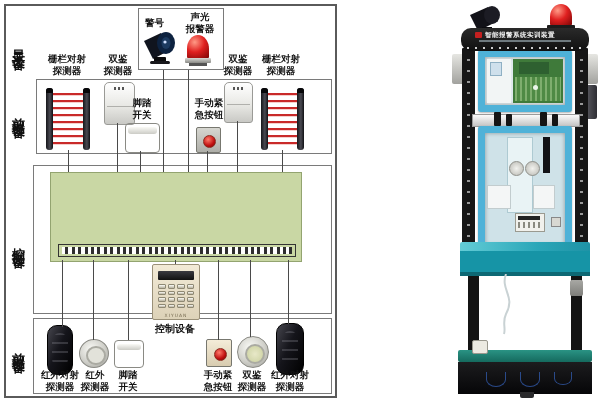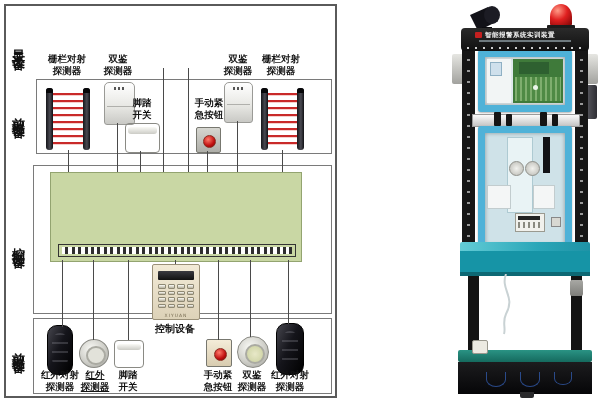--- a/index.html
+++ b/index.html
@@ -71,20 +71,41 @@
 
   <div class="abs side-label" style="left:9px;top:12px;height:66px;">显示设备</div>
   <div class="abs side-label" style="left:9px;top:82px;height:62px;">前端设备</div>
   <div class="abs side-label" style="left:9px;top:213px;height:60px;">控制设备</div>
   <div class="abs side-label" style="left:9px;top:318px;height:60px;">前端设备</div>
 
   <div class="abs sec-box" style="left:36px;top:79px;width:294px;height:73px;"></div>
   <div class="abs sec-box" style="left:33px;top:165px;width:297px;height:147px;"></div>
   <div class="abs sec-box" style="left:33px;top:318px;width:297px;height:74px;"></div>
 
+  <div class="abs sec-box" style="left:138px;top:8px;width:84px;height:60px;background:#fff;z-index:3;">
+    <div class="abs lbl" style="left:6px;top:8px;">警号</div>
+
+    <svg class="abs" style="left:2px;top:20px;" width="38" height="38" viewBox="0 0 38 38">
+      <path d="M3 12 L20 4 L31 20 L12 30 Z" fill="#10141e"></path>
+      <ellipse cx="25" cy="14" rx="9" ry="11" fill="#0d2240"></ellipse>
+      <ellipse cx="25" cy="14" rx="4.5" ry="6" fill="#1c3a60"></ellipse>
+      <circle cx="24" cy="13" r="1.6" fill="#cfe0ff"></circle>
+      <rect x="13" y="28" width="12" height="5" rx="1" fill="#0a0a0c"></rect>
+      <rect x="9" y="32" width="20" height="3" rx="1.5" fill="#17171b"></rect>
+    </svg>
+    <div class="abs lbl" style="left:42px;top:2px;width:38px;">
+      <span>声光</span>
+      <span>报警器</span>
+    </div>
+    <div class="abs" style="left:48px;top:26px;">
+      <div class="strobe-dome"></div>
+      <div class="strobe-base"></div>
+      <div class="strobe-foot"></div>
+    </div>
+  </div>
 
   <div class="abs lbl" style="left:38px;top:53px;width:58px;">
     <span>栅栏对射</span>
       <span>探测器</span>
   </div>
   <div class="abs lbl" style="left:96px;top:53px;width:44px;">
     <span>双鉴</span>
       <span>探测器</span>
   </div>
   <div class="abs lbl" style="left:216px;top:53px;width:44px;">
@@ -159,21 +180,21 @@
     </div>
   <div class="abs dome dual" style="left:237px;top:336px;width:30px;height:30px;">
       <i></i>
     </div>
   <div class="abs irbeam" style="left:276px;top:323px;width:26px;height:50px;"></div>
 
   <div class="abs lbl" style="left:34px;top:369px;width:52px;">
     <span>红外对射</span>
       <span>探测器</span>
   </div>
-  <div class="abs lbl" style="left:77px;top:369px;width:36px;text-decoration:underline;">
+  <div class="abs lbl" style="left:77px;top:369px;width:36px;">
     <span>红外</span>
       <span>探测器</span>
   </div>
   <div class="abs lbl" style="left:112px;top:369px;width:32px;">
     <span>脚踏</span>
       <span>开关</span>
   </div>
   <div class="abs lbl" style="left:198px;top:369px;width:40px;">
     <span>手动紧</span>
       <span>急按钮</span>
@@ -214,21 +235,21 @@
     <svg class="abs" style="left:12px;top:3px;" width="42" height="28" viewBox="0 0 42 28">
       <path d="M6 10 L24 2 L34 16 L14 26 Z" fill="#121218"></path>
       <ellipse cx="28" cy="10" rx="8" ry="9" fill="#1c1c24"></ellipse>
       <rect x="18" y="22" width="10" height="5" fill="#0c0c10"></rect>
     </svg>
     <div class="abs">
       <div class="abs strobe-dome" style="left:98px;top:2px;width:22px;height:22px;"></div>
       <div class="abs" style="left:95px;top:23px;width:28px;height:5px;background:#1c1c1c;border-radius:1px;"></div>
     </div>
 
-    <div class="abs" style="left:9px;top:26px;width:128px;height:23px;background:linear-gradient(#2a2a2a,#101010);border-radius:4px;z-index:2;">
+    <div class="abs" style="left:9px;top:26px;width:128px;height:23px;background:linear-gradient(#2a2a2a,#101010);border-radius:10px;z-index:2;">
       <div class="abs" style="left:14px;top:4px;width:7px;height:6px;background:#c42020;border-radius:1px;"></div>
       <div class="abs panel-title" style="left:24px;top:3px;">智能报警系统实训装置</div>
       <div class="abs" style="left:18px;top:12px;width:92px;height:2px;background:rgba(180,200,210,.55);"></div>
       <div class="abs" style="left:6px;bottom:2px;width:116px;height:2px;background:repeating-linear-gradient(90deg,#cfcfcf 0 2px,transparent 2px 8px);"></div>
     </div>
 
     <div class="abs rail" style="left:10px;top:46px;width:13px;height:224px;">
         <i></i>
       </div>
     <div class="abs rail" style="left:123px;top:46px;width:13px;height:224px;">

